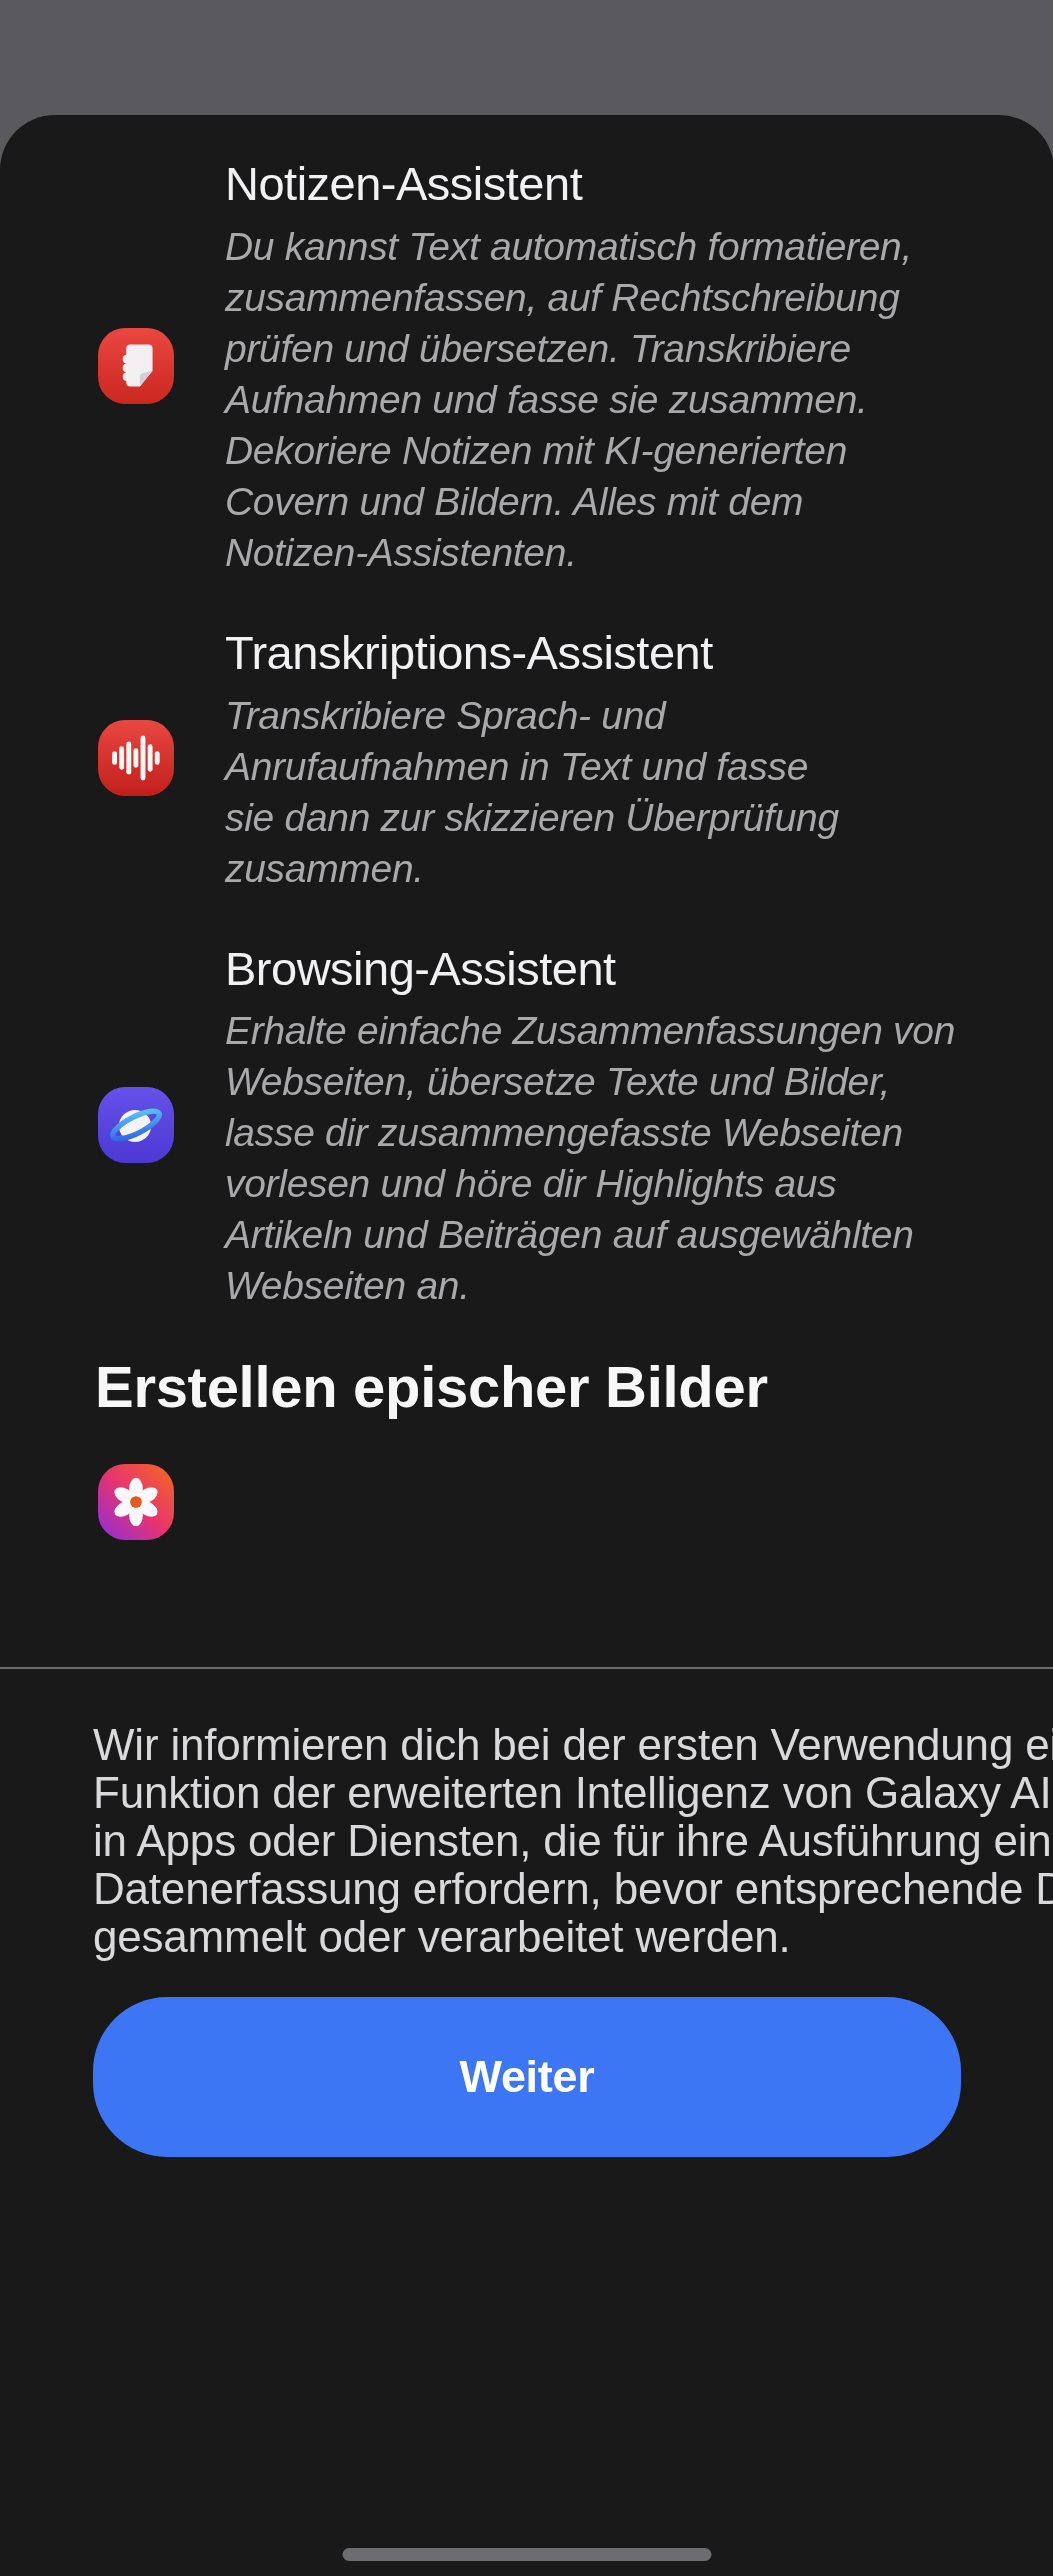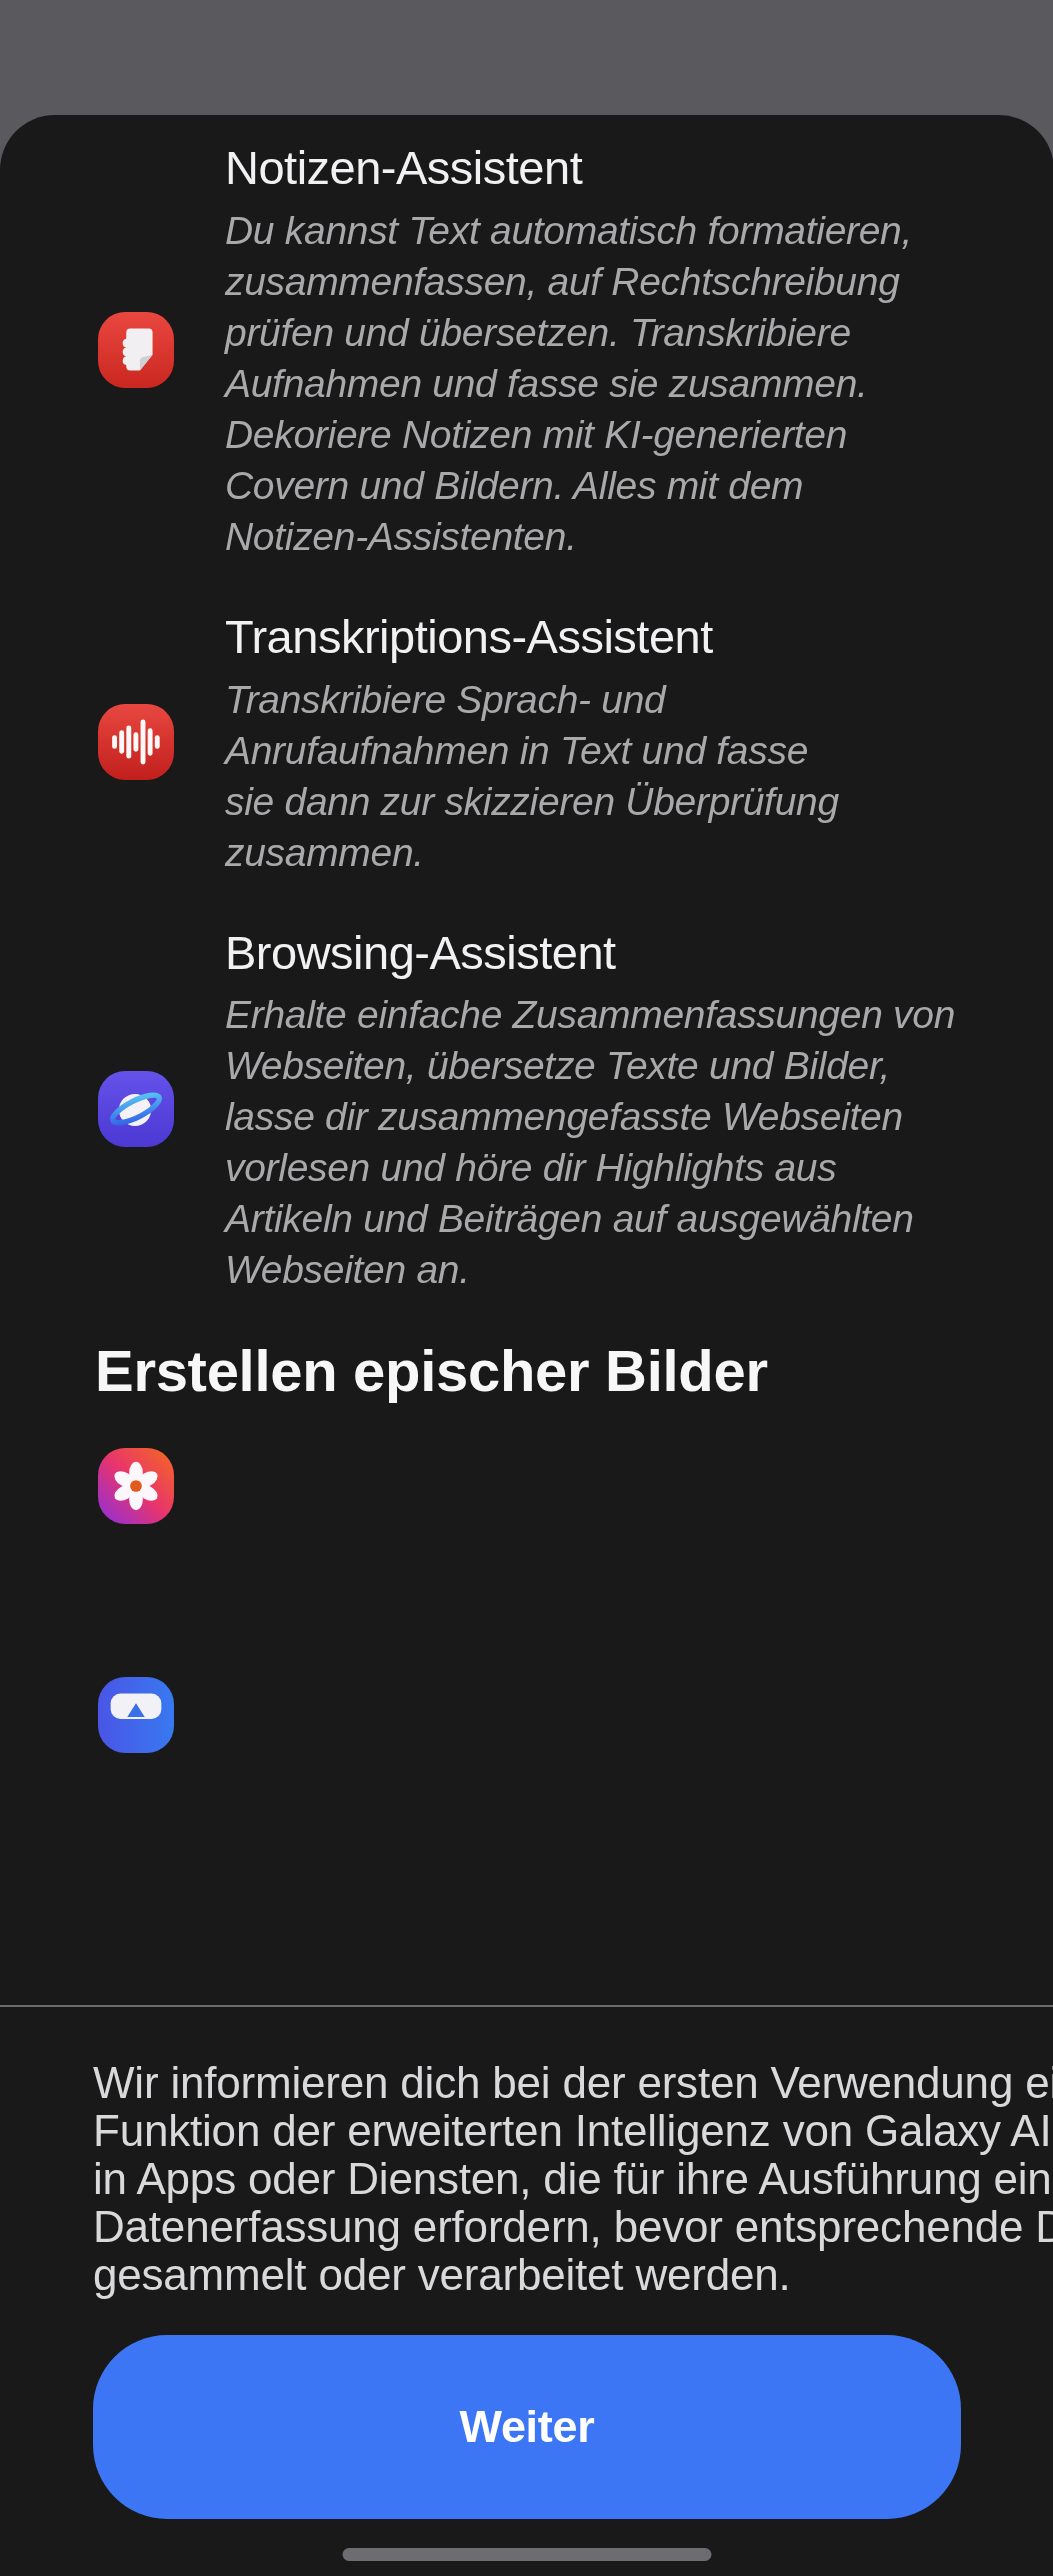--- a/index.html
+++ b/index.html
@@ -10,23 +10,23 @@
     -webkit-font-smoothing:antialiased;
   }
   
   .sheet{
     position:absolute;left:0;right:0;top:115px;bottom:0;
     background:#191919;
     border-radius:55px 55px 0 0;
     display:flex;flex-direction:column;
   }
   .scroll-area{
-    height:1890px;
+    height:1552px;
     overflow:hidden;
-    padding-top:23px;
+    padding-top:39px;
     box-sizing:border-box;
   }
   .assistant-row{
     display:flex;
     align-items:center;
     margin-bottom:45px;
   }
   .icon-col{
     width:76px;height:76px;
     margin-left:98px;margin-right:51px;
@@ -66,21 +66,21 @@
   }
   .disclaimer{
     margin:52px 88px 0 93px;
     font-size:44px;line-height:48px;
     color:#D9D9DB;
     letter-spacing:-0.2px;
     white-space:pre;
   }
   .continue-button{
     display:flex;align-items:center;justify-content:center;
-    width:868px;height:184px;
+    width:868px;height:160px;
     margin:36px auto 0 auto;
     background:#3D76F5;
     border-radius:74px;
     border:none;
     color:#FFFFFF;
     font-family:"Liberation Sans", sans-serif;
     font-size:45px;font-weight:600;
     letter-spacing:-0.3px;
     cursor:pointer;
   }

